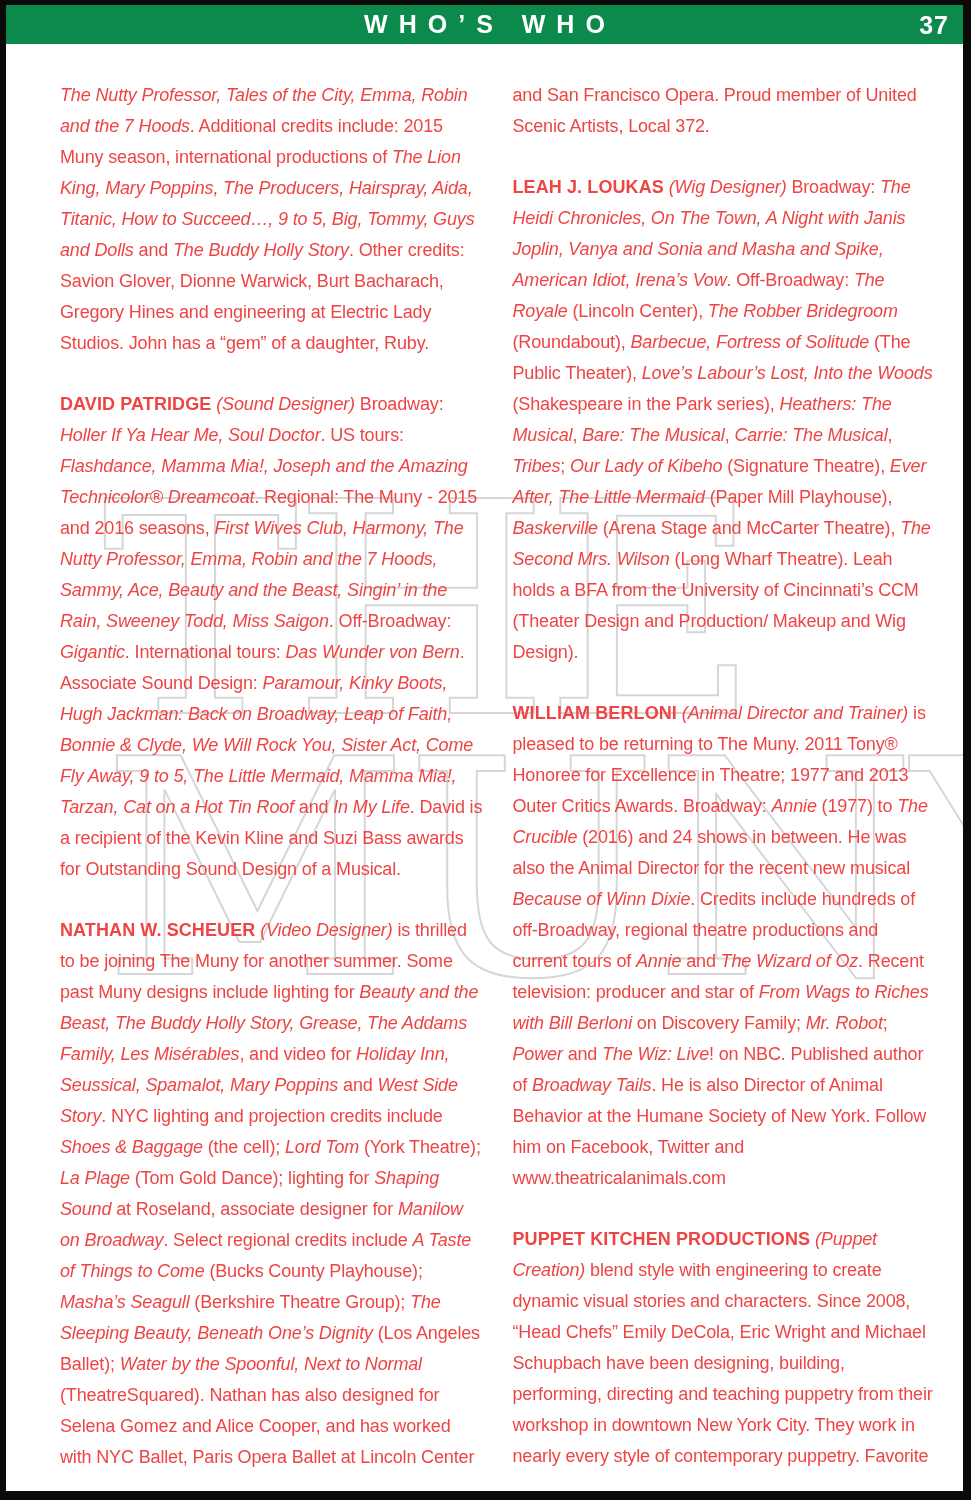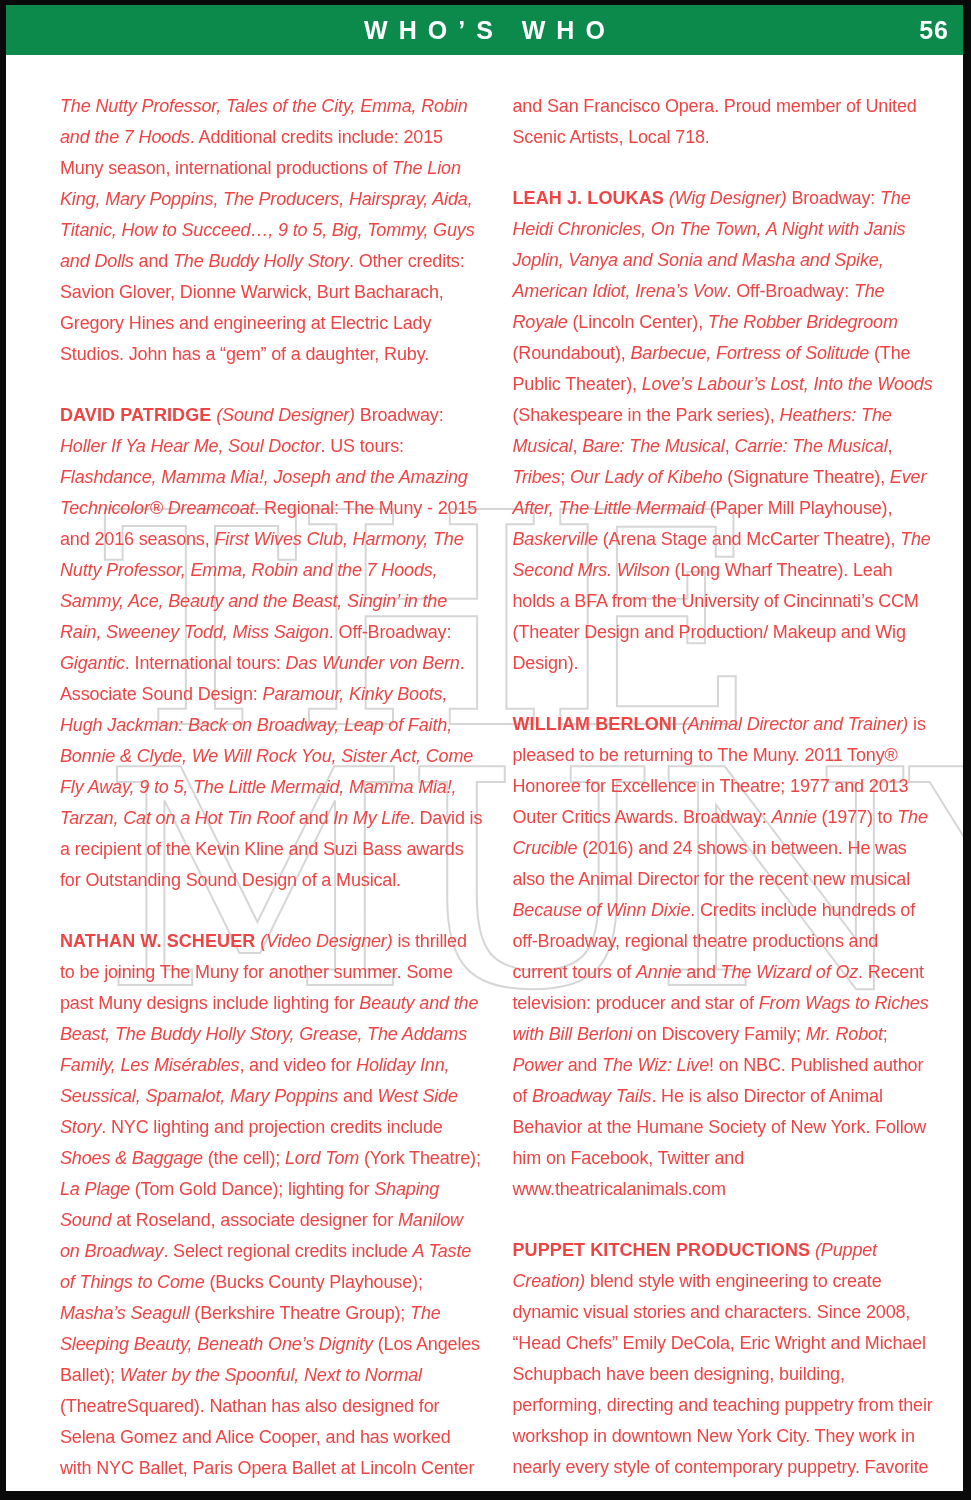--- a/index.html
+++ b/index.html
@@ -14,21 +14,21 @@
     box-sizing: border-box;
     background: #fff;
     border-style: solid;
     border-color: #0a0a0a;
     border-width: 5px 8px 9px 6px;
     overflow: hidden;
     font-family: "Liberation Sans", sans-serif;
   }
   .header-bar {
     position: relative;
-    height: 50px;
+    height: 39px;
     background: #0b8a4c;
     display: flex;
     align-items: center;
     justify-content: center;
   }
   .page-title {
     color: #ffffff;
     font-size: 25px;
     font-weight: bold;
     letter-spacing: 11px;
@@ -92,38 +92,38 @@
   .run-b { font-weight: bold; letter-spacing: 0.1px; text-align: center; }
   .run-i { font-style: italic; }
 </style>
 </head>
 <body>
 
 <div class="page-frame">
 
   <div class="header-bar" style="background: rgb(11, 138, 76);">
     <span class="page-title">WHO’S WHO</span>
-    <span class="page-number">56</span>
+    <span class="page-number">37</span>
   </div>
 
   <div class="content">
 
     <div class="watermark" style="-webkit-text-stroke: 2px rgb(214, 214, 214);">
       <div class="wm-line1">THE</div>
       <div class="wm-line2">MUNY</div>
     </div>
 
     <div class="columns">
       <div class="bio-column" id="col-left">
           <p><span class="run-i">The Nutty Professor, Tales of the City, Emma, Robin and the 7 Hoods</span><span class="run-r">. Additional credits include: 2015 Muny season, international productions of </span><span class="run-i">The Lion King, Mary Poppins, The Producers, Hairspray, Aida, Titanic, How to Succeed…, 9 to 5, Big, Tommy, Guys and Dolls</span><span class="run-r"> and </span><span class="run-i">The Buddy Holly Story</span><span class="run-r">. Other credits: Savion Glover, Dionne Warwick, Burt Bacharach, Gregory Hines and engineering at Electric Lady Studios. John has a “gem” of a daughter, Ruby.</span></p>
           <p><span class="run-b">DAVID PATRIDGE</span><span class="run-i"> (Sound Designer) </span><span class="run-r">Broadway: </span><span class="run-i">Holler If Ya Hear Me, Soul Doctor</span><span class="run-r">. US tours: </span><span class="run-i">Flashdance, Mamma Mia!, Joseph and the Amazing Technicolor® Dreamcoat</span><span class="run-r">. Regional: The Muny - 2015 and 2016 seasons, </span><span class="run-i">First Wives Club, Harmony, The Nutty Professor, Emma, Robin and the 7 Hoods, Sammy, Ace, Beauty and the Beast, Singin’ in the Rain, Sweeney Todd, Miss Saigon</span><span class="run-r">. Off-Broadway: </span><span class="run-i">Gigantic</span><span class="run-r">. International tours: </span><span class="run-i">Das Wunder von Bern</span><span class="run-r">. Associate Sound Design: </span><span class="run-i">Paramour, Kinky Boots, Hugh Jackman: Back on Broadway, Leap of Faith, Bonnie &amp; Clyde, We Will Rock You, Sister Act, Come Fly Away, 9 to 5, The Little Mermaid, Mamma Mia!, Tarzan, Cat on a Hot Tin Roof</span><span class="run-r"> and </span><span class="run-i">In My Life</span><span class="run-r">. David is a recipient of the Kevin Kline and Suzi Bass awards for Outstanding Sound Design of a Musical.</span></p>
           <p><span class="run-b">NATHAN W. SCHEUER</span><span class="run-i"> (Video Designer) </span><span class="run-r">is thrilled to be joining The Muny for another summer. Some past Muny designs include lighting for </span><span class="run-i">Beauty and the Beast, The Buddy Holly Story, Grease, The Addams Family, Les Misérables</span><span class="run-r">, and video for </span><span class="run-i">Holiday Inn, Seussical, Spamalot, Mary Poppins</span><span class="run-r"> and </span><span class="run-i">West Side Story</span><span class="run-r">. NYC lighting and projection credits include </span><span class="run-i">Shoes &amp; Baggage</span><span class="run-r"> (the cell); </span><span class="run-i">Lord Tom</span><span class="run-r"> (York Theatre); </span><span class="run-i">La Plage</span><span class="run-r"> (Tom Gold Dance); lighting for </span><span class="run-i">Shaping Sound</span><span class="run-r"> at Roseland, associate designer for </span><span class="run-i">Manilow on Broadway</span><span class="run-r">. Select regional credits include </span><span class="run-i">A Taste of Things to Come</span><span class="run-r"> (Bucks County Playhouse); </span><span class="run-i">Masha’s Seagull</span><span class="run-r"> (Berkshire Theatre Group); </span><span class="run-i">The Sleeping Beauty, Beneath One’s Dignity</span><span class="run-r"> (Los Angeles Ballet); </span><span class="run-i">Water by the Spoonful, Next to Normal</span><span class="run-r"> (TheatreSquared). Nathan has also designed for Selena Gomez and Alice Cooper, and has worked with NYC Ballet, Paris Opera Ballet at Lincoln Center Festival,</span></p>
         </div>
       <div class="bio-column" id="col-right">
-          <p><span class="run-r">and San Francisco Opera. Proud member of United Scenic Artists, Local 718.</span></p>
+          <p><span class="run-r">and San Francisco Opera. Proud member of United Scenic Artists, Local 372.</span></p>
           <p><span class="run-b">LEAH J. LOUKAS</span><span class="run-i"> (Wig Designer) </span><span class="run-r">Broadway: </span><span class="run-i">The Heidi Chronicles, On The Town, A Night with Janis Joplin, Vanya and Sonia and Masha and Spike, American Idiot, Irena’s Vow</span><span class="run-r">. Off-Broadway: </span><span class="run-i">The Royale</span><span class="run-r"> (Lincoln Center), </span><span class="run-i">The Robber Bridegroom</span><span class="run-r"> (Roundabout), </span><span class="run-i">Barbecue, Fortress of Solitude</span><span class="run-r"> (The Public Theater), </span><span class="run-i">Love’s Labour’s Lost, Into the Woods</span><span class="run-r"> (Shakespeare in the Park series), </span><span class="run-i">Heathers: The Musical</span><span class="run-r">, </span><span class="run-i">Bare: The Musical</span><span class="run-r">, </span><span class="run-i">Carrie: The Musical</span><span class="run-r">, </span><span class="run-i">Tribes</span><span class="run-r">; </span><span class="run-i">Our Lady of Kibeho</span><span class="run-r"> (Signature Theatre), </span><span class="run-i">Ever After, The Little Mermaid</span><span class="run-r"> (Paper Mill Playhouse), </span><span class="run-i">Baskerville</span><span class="run-r"> (Arena Stage and McCarter Theatre), </span><span class="run-i">The Second Mrs. Wilson</span><span class="run-r"> (Long Wharf Theatre). Leah holds a BFA from the University of Cincinnati’s CCM (Theater Design and Production/ Makeup and Wig Design).</span></p>
           <p><span class="run-b">WILLIAM BERLONI</span><span class="run-i"> (Animal Director and Trainer) </span><span class="run-r">is pleased to be returning to The Muny. 2011 Tony® Honoree for Excellence in Theatre; 1977 and 2013 Outer Critics Awards. Broadway: </span><span class="run-i">Annie</span><span class="run-r"> (1977) to </span><span class="run-i">The Crucible</span><span class="run-r"> (2016) and 24 shows in between. He was also the Animal Director for the recent new musical </span><span class="run-i">Because of Winn Dixie</span><span class="run-r">. Credits include hundreds of off-Broadway, regional theatre productions and current tours of </span><span class="run-i">Annie</span><span class="run-r"> and </span><span class="run-i">The Wizard of Oz</span><span class="run-r">. Recent television: producer and star of </span><span class="run-i">From Wags to Riches with Bill Berloni</span><span class="run-r"> on Discovery Family; </span><span class="run-i">Mr. Robot</span><span class="run-r">; </span><span class="run-i">Power</span><span class="run-r"> and </span><span class="run-i">The Wiz: Live</span><span class="run-r">! on NBC. Published author of </span><span class="run-i">Broadway Tails</span><span class="run-r">. He is also Director of Animal Behavior at the Humane Society of New York. Follow him on Facebook, Twitter and www.theatricalanimals.com</span></p>
           <p><span class="run-b">PUPPET KITCHEN PRODUCTIONS</span><span class="run-i"> (Puppet Creation) </span><span class="run-r">blend style with engineering to create dynamic visual stories and characters. Since 2008, “Head Chefs” Emily DeCola, Eric Wright and Michael Schupbach have been designing, building, performing, directing and teaching puppetry from their workshop in downtown New York City.  They work in nearly every style of contemporary puppetry. Favorite recent projects: </span><span class="run-i">The King and I</span><span class="run-r"> and</span></p>
         </div>
     </div>
 
   </div>
 </div>
 
 </body></html>

